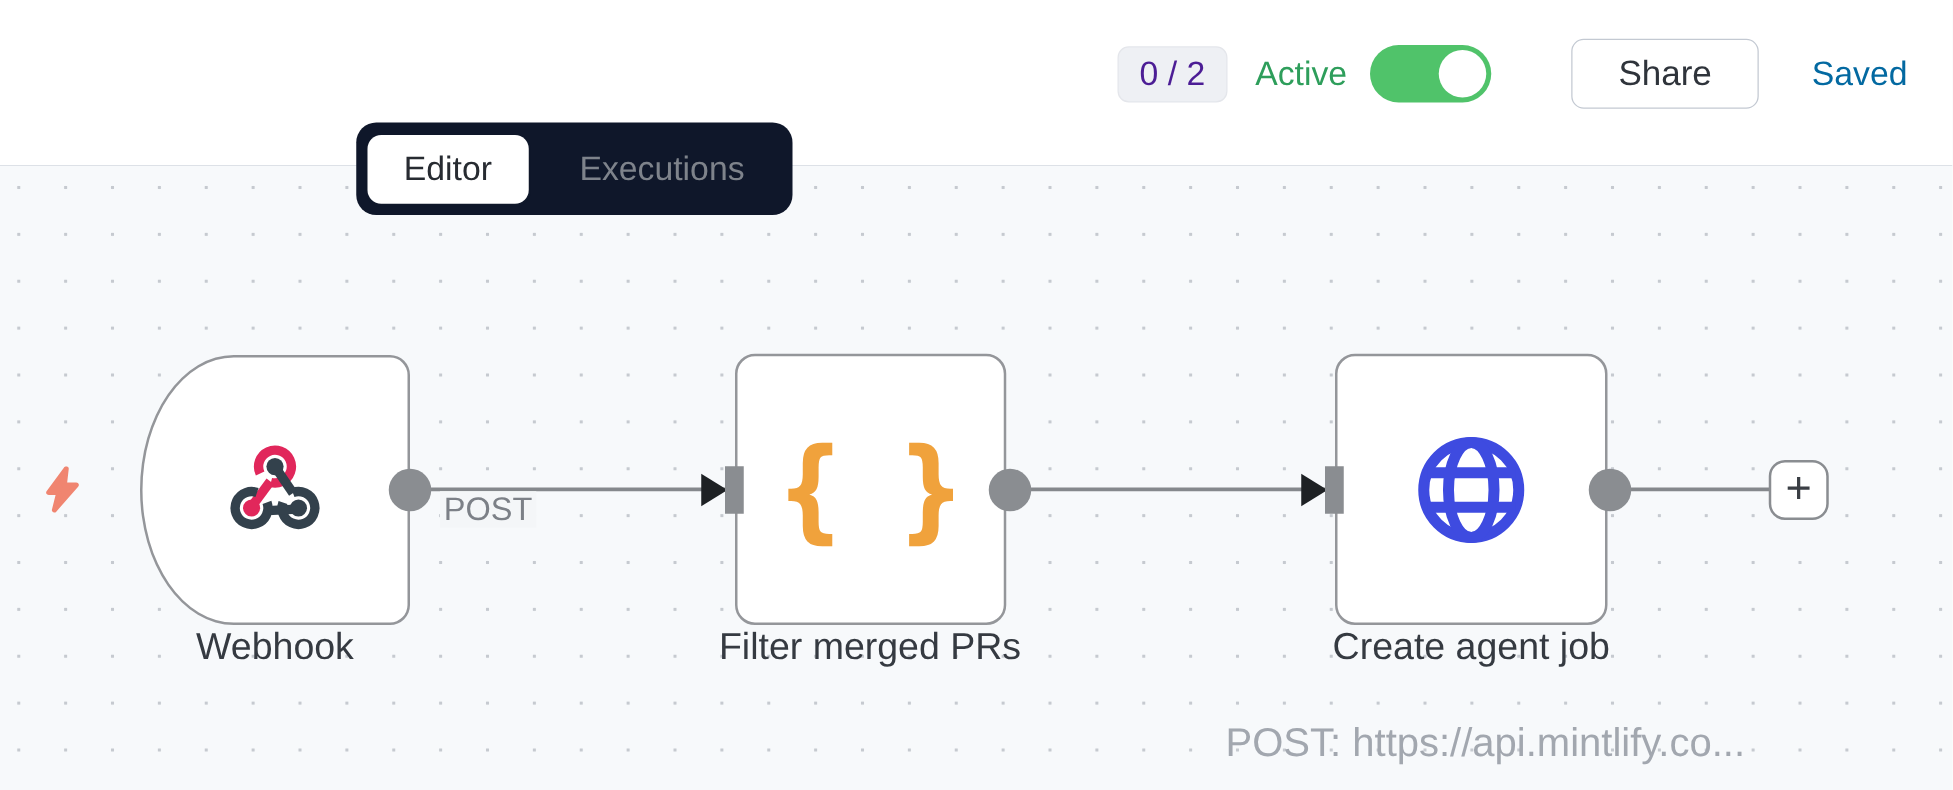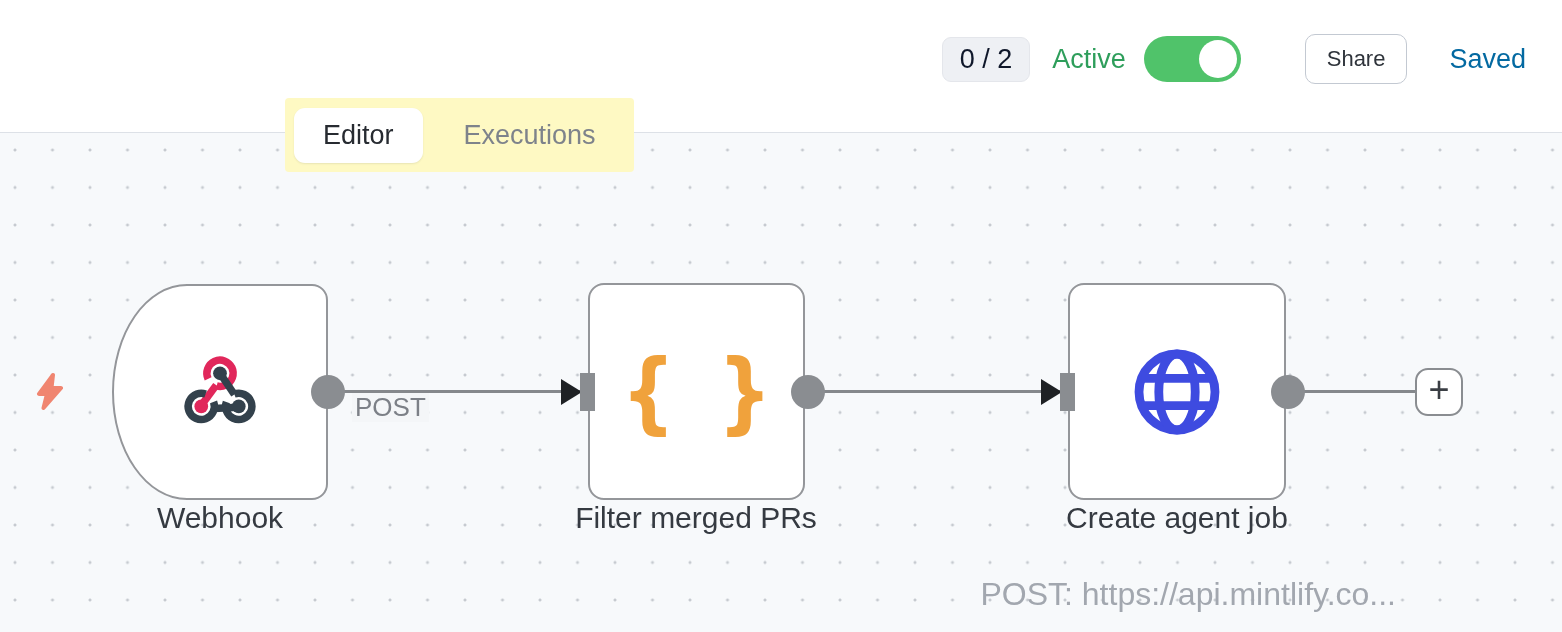--- a/index.html
+++ b/index.html
@@ -12,43 +12,43 @@
 
   
   .topbar {
     position: absolute; left: 0; top: 0; width: 1562px; height: 133px;
     background: #ffffff; border-bottom: 1px solid #dde1e7;
     display: flex; align-items: center; justify-content: flex-end;
     padding: 0 36px 14px 0;
   }
   .count-badge {
     background: #eef0f4; border: 1px solid #e4e6eb; border-radius: 9px;
-    color: #0f172a; font-size: 27px; padding: 8px 17px; line-height: 1;
+    color: #4c1d95; font-size: 27px; padding: 8px 17px; line-height: 1;
   }
   .active-label { color: #2e9e5b; font-size: 27px; font-weight: 500; margin-left: 22px; }
   .toggle {
     width: 97px; height: 46px; border-radius: 23px; background: #50c36a;
     margin-left: 18px; position: relative; display: inline-block; cursor: pointer;
   }
   .toggle .knob {
     position: absolute; right: 4px; top: 4px; width: 38px; height: 38px;
     border-radius: 50%; background: #ffffff;
   }
   .share-btn {
     margin-left: 64px; background: #ffffff; border: 1.5px solid #c3c9d2;
-    border-radius: 10px; color: #2f343b; font-size: 22px;
-    padding: 13px 21px; line-height: 1; cursor: pointer;
+    border-radius: 10px; color: #2f343b; font-size: 28px;
+    padding: 13px 37px; line-height: 1; cursor: pointer;
     font-family: inherit;
   }
   .saved-label { color: #0369a1; font-size: 27px; margin-left: 42px; }
 
   
   .tabbar {
     position: absolute; left: 285px; top: 98px; height: 74px;
-    background: #fef9c3; border-radius: 4px; z-index: 20;
+    background: #0f172a; border-radius: 16px; z-index: 20;
     display: flex; align-items: center; padding: 16px 9px;
   }
   .tab {
     font-size: 27px; color: #7e838b; padding: 14px 29px; line-height: 1;
     border-radius: 11px; cursor: pointer; white-space: nowrap;
   }
   .tab.active { background: #ffffff; color: #272b31; box-shadow: 0 1px 2px rgba(40,45,60,.10); }
   .tab + .tab { margin-left: 12px; }
 
   

